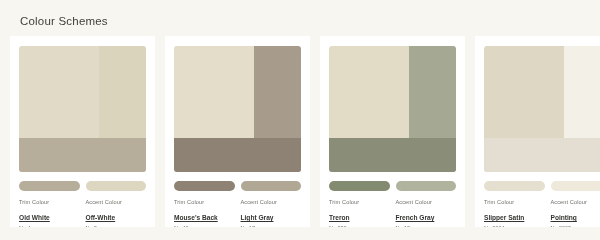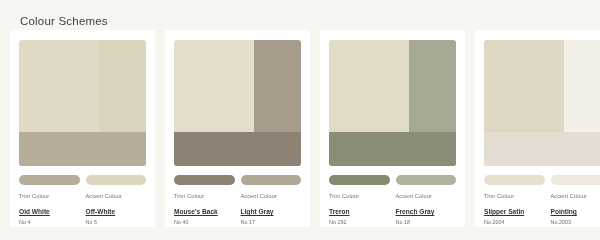--- a/index.html
+++ b/index.html
@@ -14,21 +14,21 @@
     color: #4a4a46;
   }
 
   #page-title {
     font-size: 11.5px;
     font-weight: 400;
     color: #3f3f3c;
     letter-spacing: 0.2px;
     margin: 0;
     padding: 12px 0 0 20px;
-    height: 30px;
+    height: 36px;
     line-height: 18px;
   }
 
   #cards-row {
     display: flex;
     align-items: flex-start;
     padding-left: 10px;
     gap: 10px;
   }
 

